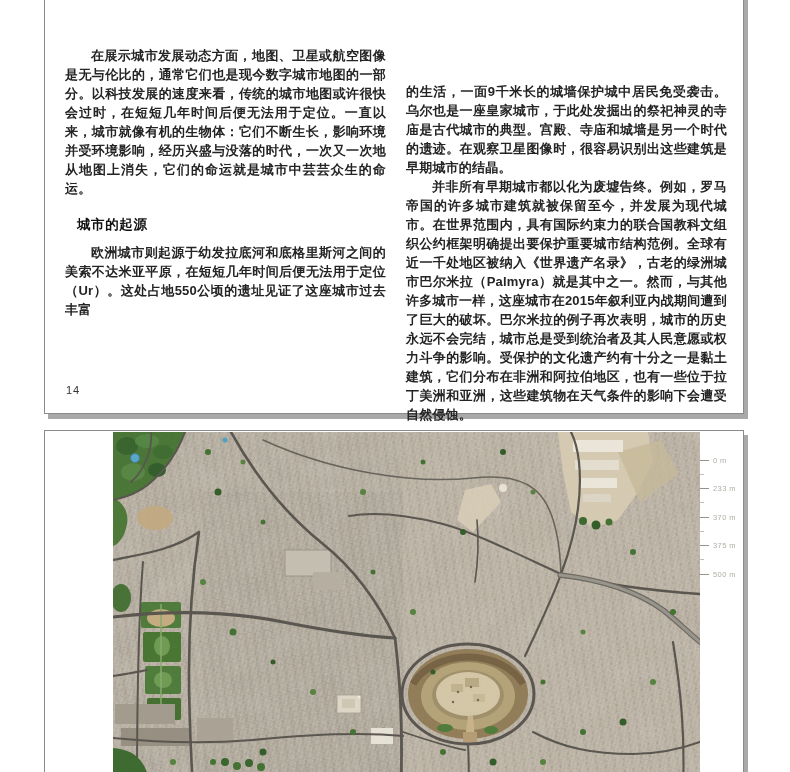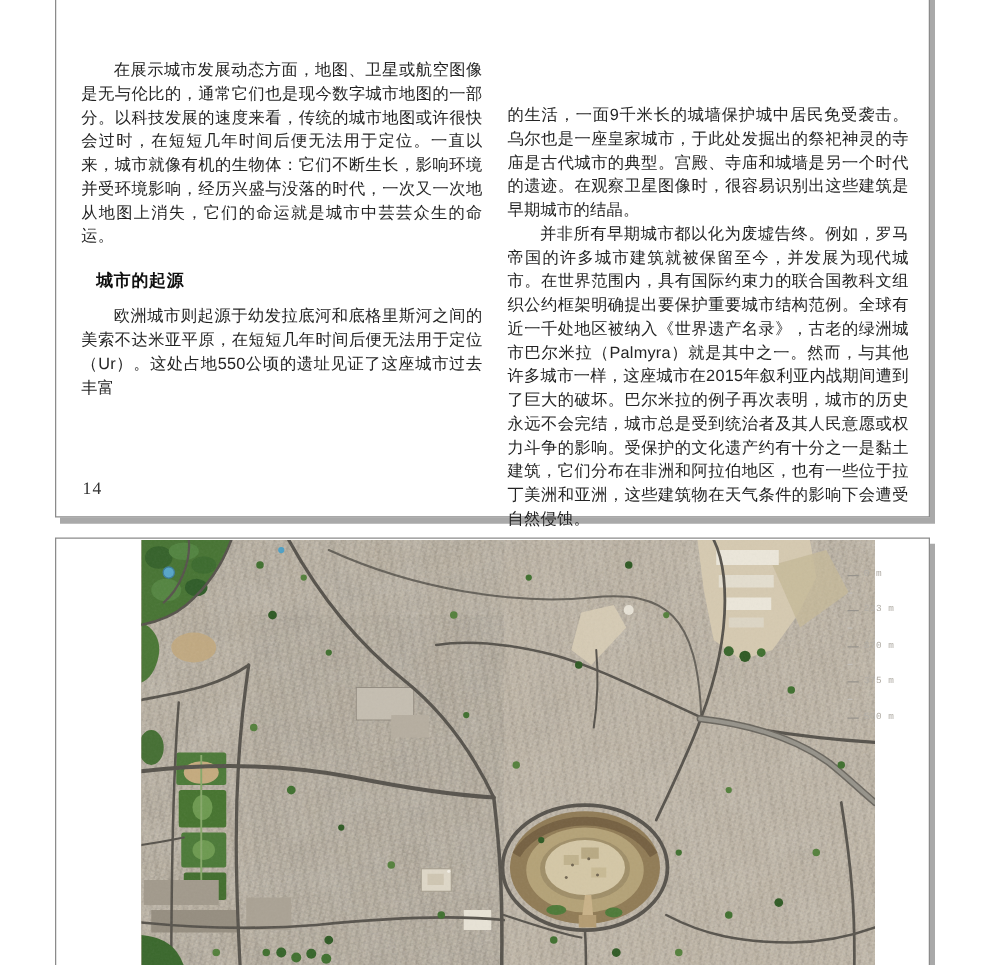--- a/index.html
+++ b/index.html
@@ -6,29 +6,29 @@
   body{position:relative;font-family:"Liberation Sans","DejaVu Sans",sans-serif;}
 
   .page{position:absolute;background:#ffffff;border:1px solid #8b8b8b;box-shadow:4px 5px 0 #a9a9a9;}
   .page-top{left:44px;top:-18px;width:698px;height:430px;}
   .page-bottom{left:44px;top:430px;width:698px;height:360px;}
 
   .col{position:absolute;top:63px;width:321px;font-size:13px;line-height:19px;
        text-align:justify;color:#242424;letter-spacing:0.2px;}
   .col-left{left:20px;}
   .col-right{left:361px;margin-top:36px;}
-  .col p{margin:0;}
+  .col p{margin:0;font-weight:bold;}
   .col p.indent{text-indent:2em;}
   .section-heading{font-size:13.5px;font-weight:bold;color:#101010;margin:17px 0 9px 12px;letter-spacing:0.6px;}
-  .pagenum{position:absolute;left:21px;top:401px;font-size:14px;color:#333;letter-spacing:1px;font-family:Liberation Serif, serif;}
+  .pagenum{position:absolute;left:21px;top:401px;font-size:11px;color:#333;letter-spacing:1px;}
 
   .sat{position:absolute;left:68px;top:1px;width:587px;height:358px;overflow:hidden;background:#b2a897;}
   .sat svg{display:block;}
 
-  .ruler{position:absolute;left:633px;top:0;width:64px;height:200px;font-family:Liberation Mono, monospace;}
+  .ruler{position:absolute;left:655px;top:0;width:64px;height:200px;}
   .tick{position:absolute;left:0;height:1px;background:#97938c;width:9px;}
   .tick.minor{width:4px;background:#c4c0b9;}
   .tick-label{position:absolute;left:13px;font-size:7.5px;color:#b2aea7;letter-spacing:0.4px;white-space:nowrap;}
 </style>
 </head>
 <body>
 
 <div class="page page-top">
 
   <div class="col col-left">

